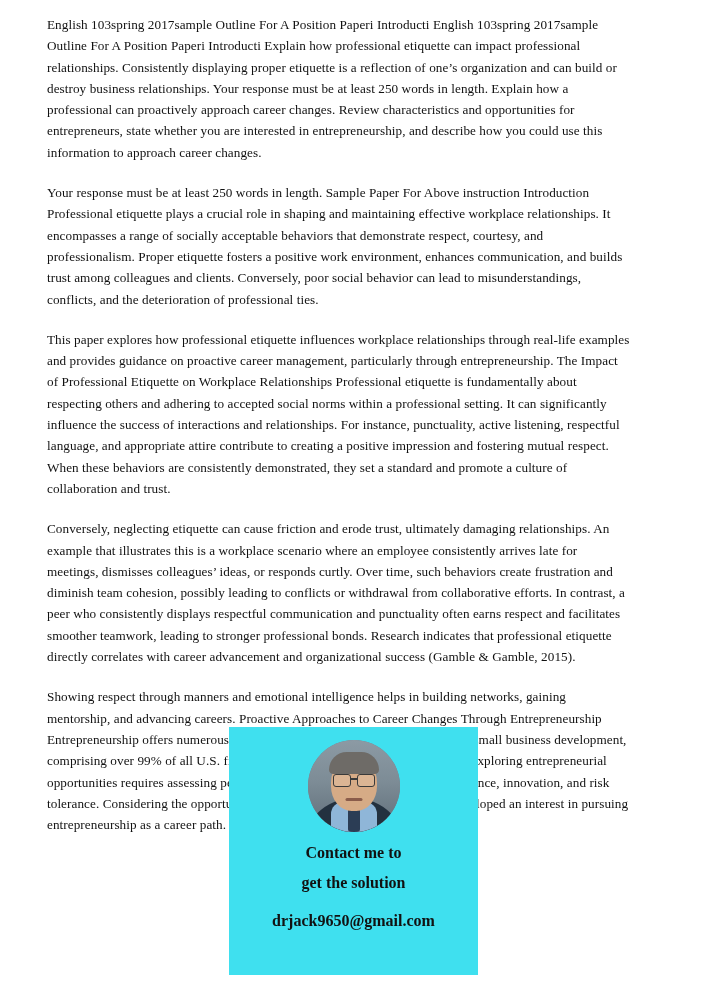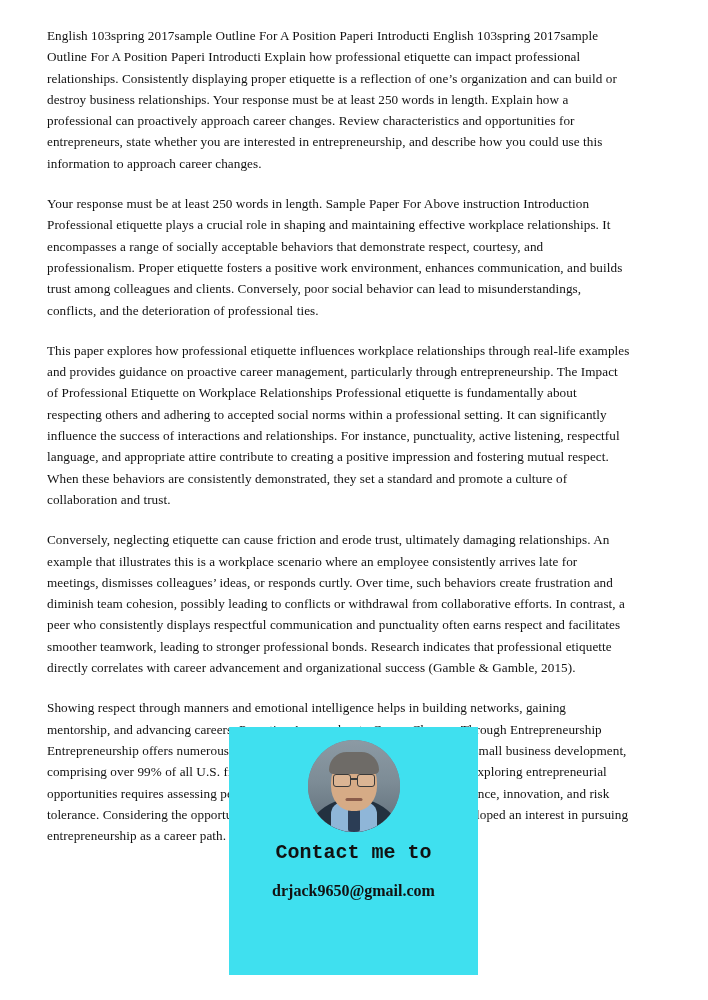--- a/index.html
+++ b/index.html
@@ -18,21 +18,21 @@
   .page {
     position: absolute;
     left: 0; top: 0;
     width: 708px;
     height: 1000px;
     background: #ffffff;
   }
   .doc-body {
     position: absolute;
     left: 47px;
-    top: 25px;
+    top: 14px;
     width: 584px;
   }
   .para {
     font-size: 13.2px;
     line-height: 21.3px;
     text-align: left;
     margin: 0 0 19px 0;
     color: #111111;
     letter-spacing: 0.005em;
   }
@@ -159,23 +159,23 @@
     position: absolute;
     left: 50%;
     top: 58px;
     transform: translateX(-50%);
     width: 17px;
     height: 2.5px;
     background: #8a5c4a;
     border-radius: 2px;
   }
   .contact-line {
-    font-family: Liberation Mono, monospace;
+    font-family: Liberation Serif, serif;
     font-weight: bold;
-    font-size: 20px;
+    font-size: 16px;
     line-height: 30px;
     color: #111111;
     text-align: center;
     margin-top: 6px;
   }
   .contact-line.l2 { margin-top: 0; }
   .contact-email {
     font-family: "Liberation Serif", serif;
     font-weight: bold;
     font-size: 16px;
@@ -206,16 +206,17 @@
       <div class="tie"></div>
       <div class="neck"></div>
       <div class="face"></div>
       <div class="hair"></div>
       <div class="glasses">
           <span></span>
         </div>
       <div class="mouth"></div>
     </div>
     <div class="contact-line">Contact me to</div>
+    <div class="contact-line l2">get the solution</div>
     <div class="contact-email">drjack9650@gmail.com</div>
   </div>
 
 </div>
 
 </body></html>

